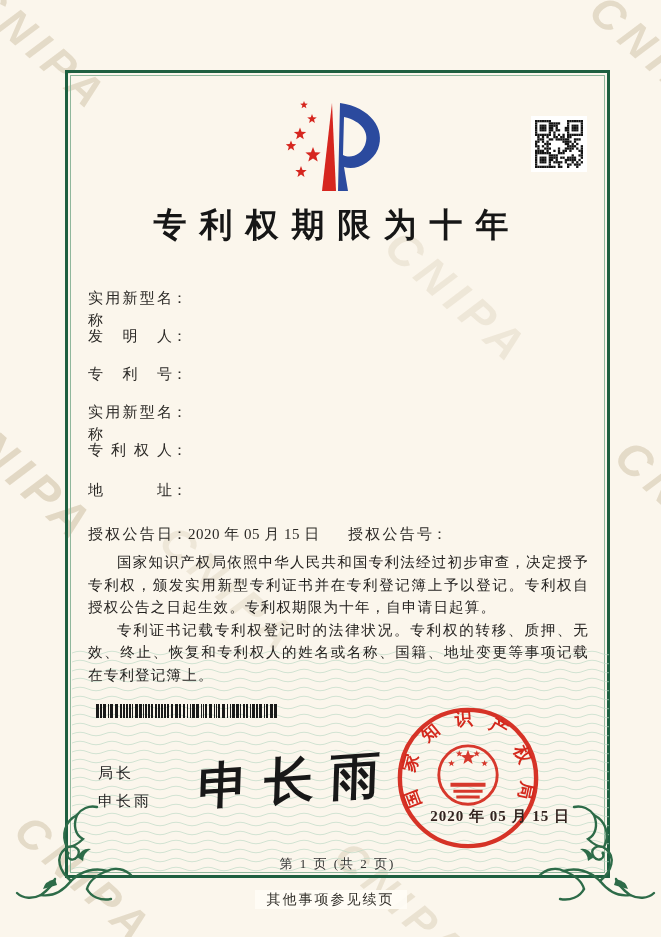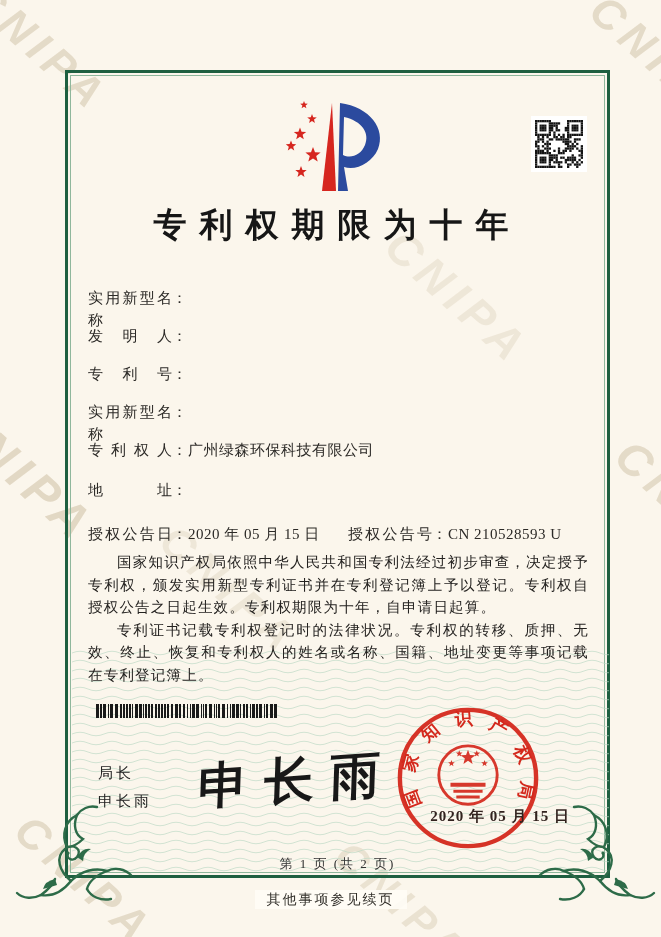--- a/index.html
+++ b/index.html
@@ -452,35 +452,33 @@
     <span class="flabel">专利号</span>
       <span class="fcolon">：</span>
   </div>
   <div class="frow r-filing">
     <span class="flabel">实用新型名称</span>
       <span class="fcolon">：</span>
   </div>
   <div class="frow r-patentee">
     <span class="flabel">专利权人</span>
       <span class="fcolon">：</span>
-      <span class="fval">广州绿森环保科技有限公司</span>
   </div>
   <div class="frow r-address">
     <span class="flabel">地址</span>
       <span class="fcolon">：</span>
   </div>
   <div class="frow r-grant">
     <span class="gwrap">
       <span class="flabel">授权公告日</span>
         <span class="fcolon">：</span>
         <span>2020 年 05 月 15 日</span>
       <span class="grant-no-group">
         <span class="flabel">授权公告号</span>
           <span class="fcolon">：</span>
-          <span>CN 210528593 U</span>
       </span>
     </span>
   </div>
 
   <div class="legal">
     <p>国家知识产权局依照中华人民共和国专利法经过初步审查，决定授予专利权，颁发实用新型专利证书并在专利登记簿上予以登记。专利权自授权公告之日起生效。专利权期限为十年，自申请日起算。</p>
     <p>专利证书记载专利权登记时的法律状况。专利权的转移、质押、无效、终止、恢复和专利权人的姓名或名称、国籍、地址变更等事项记载在专利登记簿上。</p>
   </div>
 
   <div class="barcode" id="barcode"><i style="width: 3px;"></i><i style="width: 2px;"></i><i style="width: 3px; margin-right: 2px;"></i><i style="width: 1px;"></i><i style="width: 3px; margin-right: 2px;"></i><i style="width: 3px; margin-right: 2px;"></i><i style="width: 2px;"></i><i style="width: 2px;"></i><i style="width: 2px;"></i><i style="width: 2px;"></i><i style="width: 1px; margin-right: 2px;"></i><i style="width: 3px;"></i><i style="width: 3px;"></i><i style="width: 1px;"></i><i style="width: 2px;"></i><i style="width: 2px;"></i><i style="width: 2px; margin-right: 2px;"></i><i style="width: 2px;"></i><i style="width: 2px;"></i><i style="width: 2px;"></i><i style="width: 2px;"></i><i style="width: 2px; margin-right: 2px;"></i><i style="width: 2px; margin-right: 2px;"></i><i style="width: 3px;"></i><i style="width: 2px; margin-right: 2px;"></i><i style="width: 2px; margin-right: 2px;"></i><i style="width: 1px; margin-right: 2px;"></i><i style="width: 1px;"></i><i style="width: 3px;"></i><i style="width: 3px; margin-right: 2px;"></i><i style="width: 1px;"></i><i style="width: 1px;"></i><i style="width: 2px; margin-right: 2px;"></i><i style="width: 3px; margin-right: 2px;"></i><i style="width: 1px;"></i><i style="width: 1px;"></i><i style="width: 2px; margin-right: 2px;"></i><i style="width: 3px; margin-right: 2px;"></i><i style="width: 1px; margin-right: 2px;"></i><i style="width: 1px;"></i><i style="width: 3px;"></i><i style="width: 3px;"></i><i style="width: 1px; margin-right: 2px;"></i><i style="width: 2px;"></i><i style="width: 2px; margin-right: 2px;"></i><i style="width: 1px;"></i><i style="width: 3px;"></i><i style="width: 2px;"></i><i style="width: 3px; margin-right: 2px;"></i><i style="width: 1px;"></i><i style="width: 2px; margin-right: 2px;"></i><i style="width: 3px;"></i><i style="width: 3px;"></i></div>

